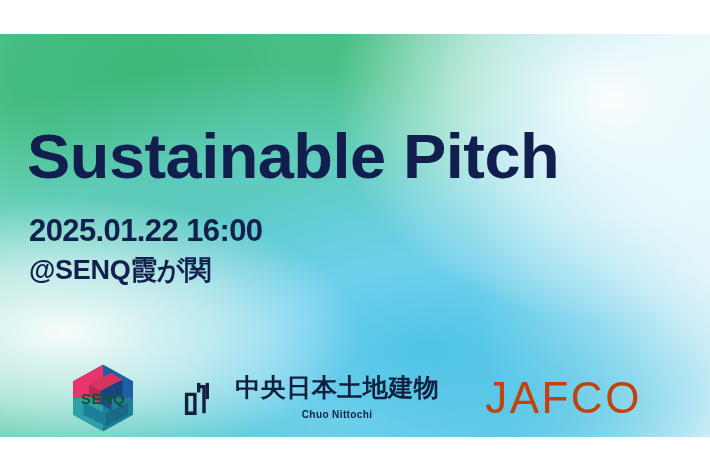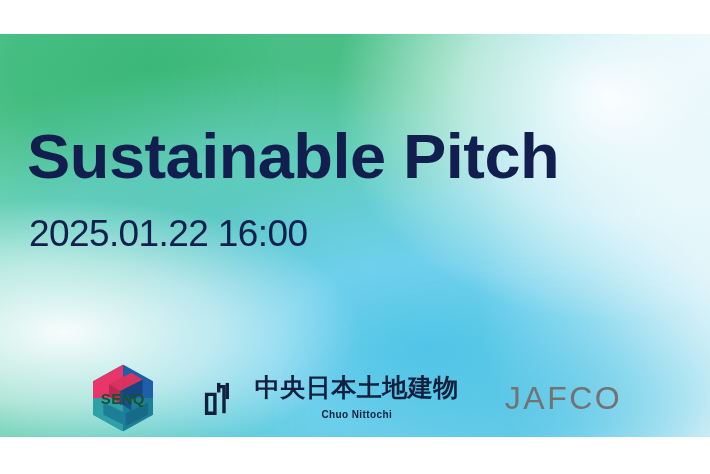--- a/index.html
+++ b/index.html
@@ -71,22 +71,22 @@
     line-height:1;
     white-space:nowrap;
     font-family:"Liberation Sans","DejaVu Sans",sans-serif;
     transform:scaleX(1.03);
     transform-origin:left center;
   }
 
   .datetime{
     position:absolute;
     left:29px; top:215px;
-    font-size:37px;
-    font-weight:400;
+    font-size:31px;
+    font-weight:700;
     letter-spacing:-0.6px;
     color:#131f4d;
     line-height:1;
     white-space:nowrap;
   }
 
   .venue{
     position:absolute;
     left:29px; top:257px;
     font-size:27px;
@@ -148,42 +148,43 @@
     font-weight:700;
     color:#12203f;
     letter-spacing:0.4px;
     line-height:1.2;
     margin-top:8px;
     white-space:nowrap;
   }
 
   
   .jafco{
-    font-size:32px;
+    font-size:44px;
     font-weight:400;
-    color:#737373;
+    color:#c2410c;
     letter-spacing:2.5px;
     line-height:1;
     white-space:nowrap;
     font-family:"Liberation Sans","DejaVu Sans",sans-serif;
   }
 </style>
 </head>
 <body>
 
 <div id="poster">
 
   <div class="art"></div>
 
   <div class="content">
 
     <div class="title">Sustainable Pitch</div>
 
     <div class="datetime">2025.01.22 16:00</div>
 
+    <div class="venue">@SENQ霞が関</div>
   </div>
 
   <div class="logos">
 
     <div class="logo senq-logo">
       <svg viewBox="0 0 100 100">
         <defs>
           <clipPath id="hexclip">
             <path d="M50 2 L93 26 L93 74 L50 98 L7 74 L7 26 Z"></path>
           </clipPath>

